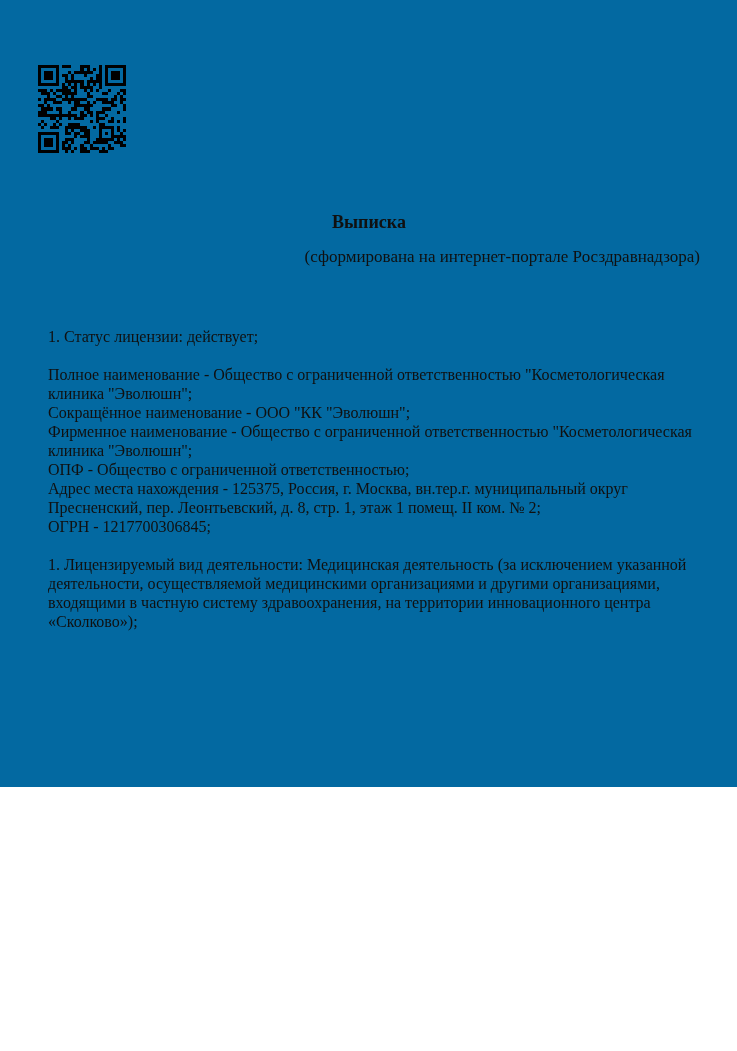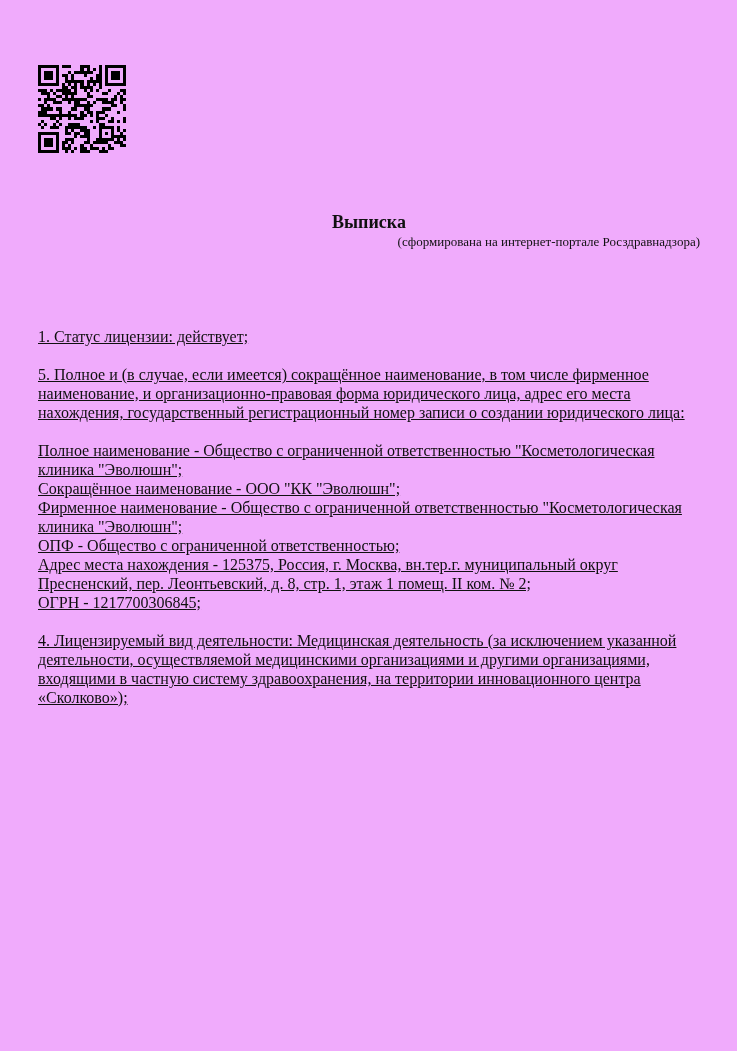--- a/index.html
+++ b/index.html
@@ -1,20 +1,20 @@
 <!DOCTYPE html>
 <html lang="ru"><head>
 <meta charset="utf-8">
 <style>
   html, body { margin: 0; padding: 0; background: #fff; }
   .page {
     position: relative;
     width: 737px;
-    height: 1051px;
-    background: #f0abfc;
+    height: 787px;
+    background: #0369a1;
     font-family: "Liberation Serif", "DejaVu Serif", serif;
     color: #101010;
     overflow: hidden;
   }
   .qr {
     position: absolute;
     left: 38px;
     top: 65px;
     width: 88px;
     height: 88px;
@@ -29,30 +29,30 @@
     box-sizing: border-box;
   }
   .title-line {
     text-align: center;
     font-weight: bold;
     font-size: 18px;
     line-height: 24px;
     white-space: nowrap;
   }
   .subtitle {
+    margin-top: 15px;
     text-align: right;
-    font-size: 13px;
+    font-size: 17px;
     line-height: 16px;
   }
   .body-text {
     position: absolute;
-    left: 38px;
+    left: 48px;
     top: 327px;
     width: 668px;
-    text-decoration: underline;
   }
   .para {
     margin: 0 0 19px 0;
     font-size: 16px;
     line-height: 19px;
     white-space: pre-line;
   }
 </style>
 </head>
 <body>
@@ -479,31 +479,28 @@
       </svg>
   </div>
 
   <div class="header">
     <div class="title-line">Выписка</div>
     <div class="subtitle">(сформирована на интернет-портале Росздравнадзора)</div>
   </div>
 
   <div class="body-text">
     <p class="para">1. Статус лицензии: действует;</p>
-    <p class="para">5. Полное и (в случае, если имеется) сокращённое наименование, в том числе фирменное
-наименование, и организационно-правовая форма юридического лица, адрес его места
-нахождения, государственный регистрационный номер записи о создании юридического лица:</p>
     <p class="para">Полное наименование - Общество с ограниченной ответственностью "Косметологическая
 клиника "Эволюшн";
 Сокращённое наименование - ООО "КК "Эволюшн";
 Фирменное наименование - Общество с ограниченной ответственностью "Косметологическая
 клиника "Эволюшн";
 ОПФ - Общество с ограниченной ответственностью;
 Адрес места нахождения - 125375, Россия, г. Москва, вн.тер.г. муниципальный округ
 Пресненский, пер. Леонтьевский, д. 8, стр. 1, этаж 1 помещ. II ком. № 2;
 ОГРН - 1217700306845;</p>
-    <p class="para">4. Лицензируемый вид деятельности: Медицинская деятельность (за исключением указанной
+    <p class="para">1. Лицензируемый вид деятельности: Медицинская деятельность (за исключением указанной
 деятельности, осуществляемой медицинскими организациями и другими организациями,
 входящими в частную систему здравоохранения, на территории инновационного центра
 «Сколково»);</p>
   </div>
 
 </div>
 
 </body></html>

